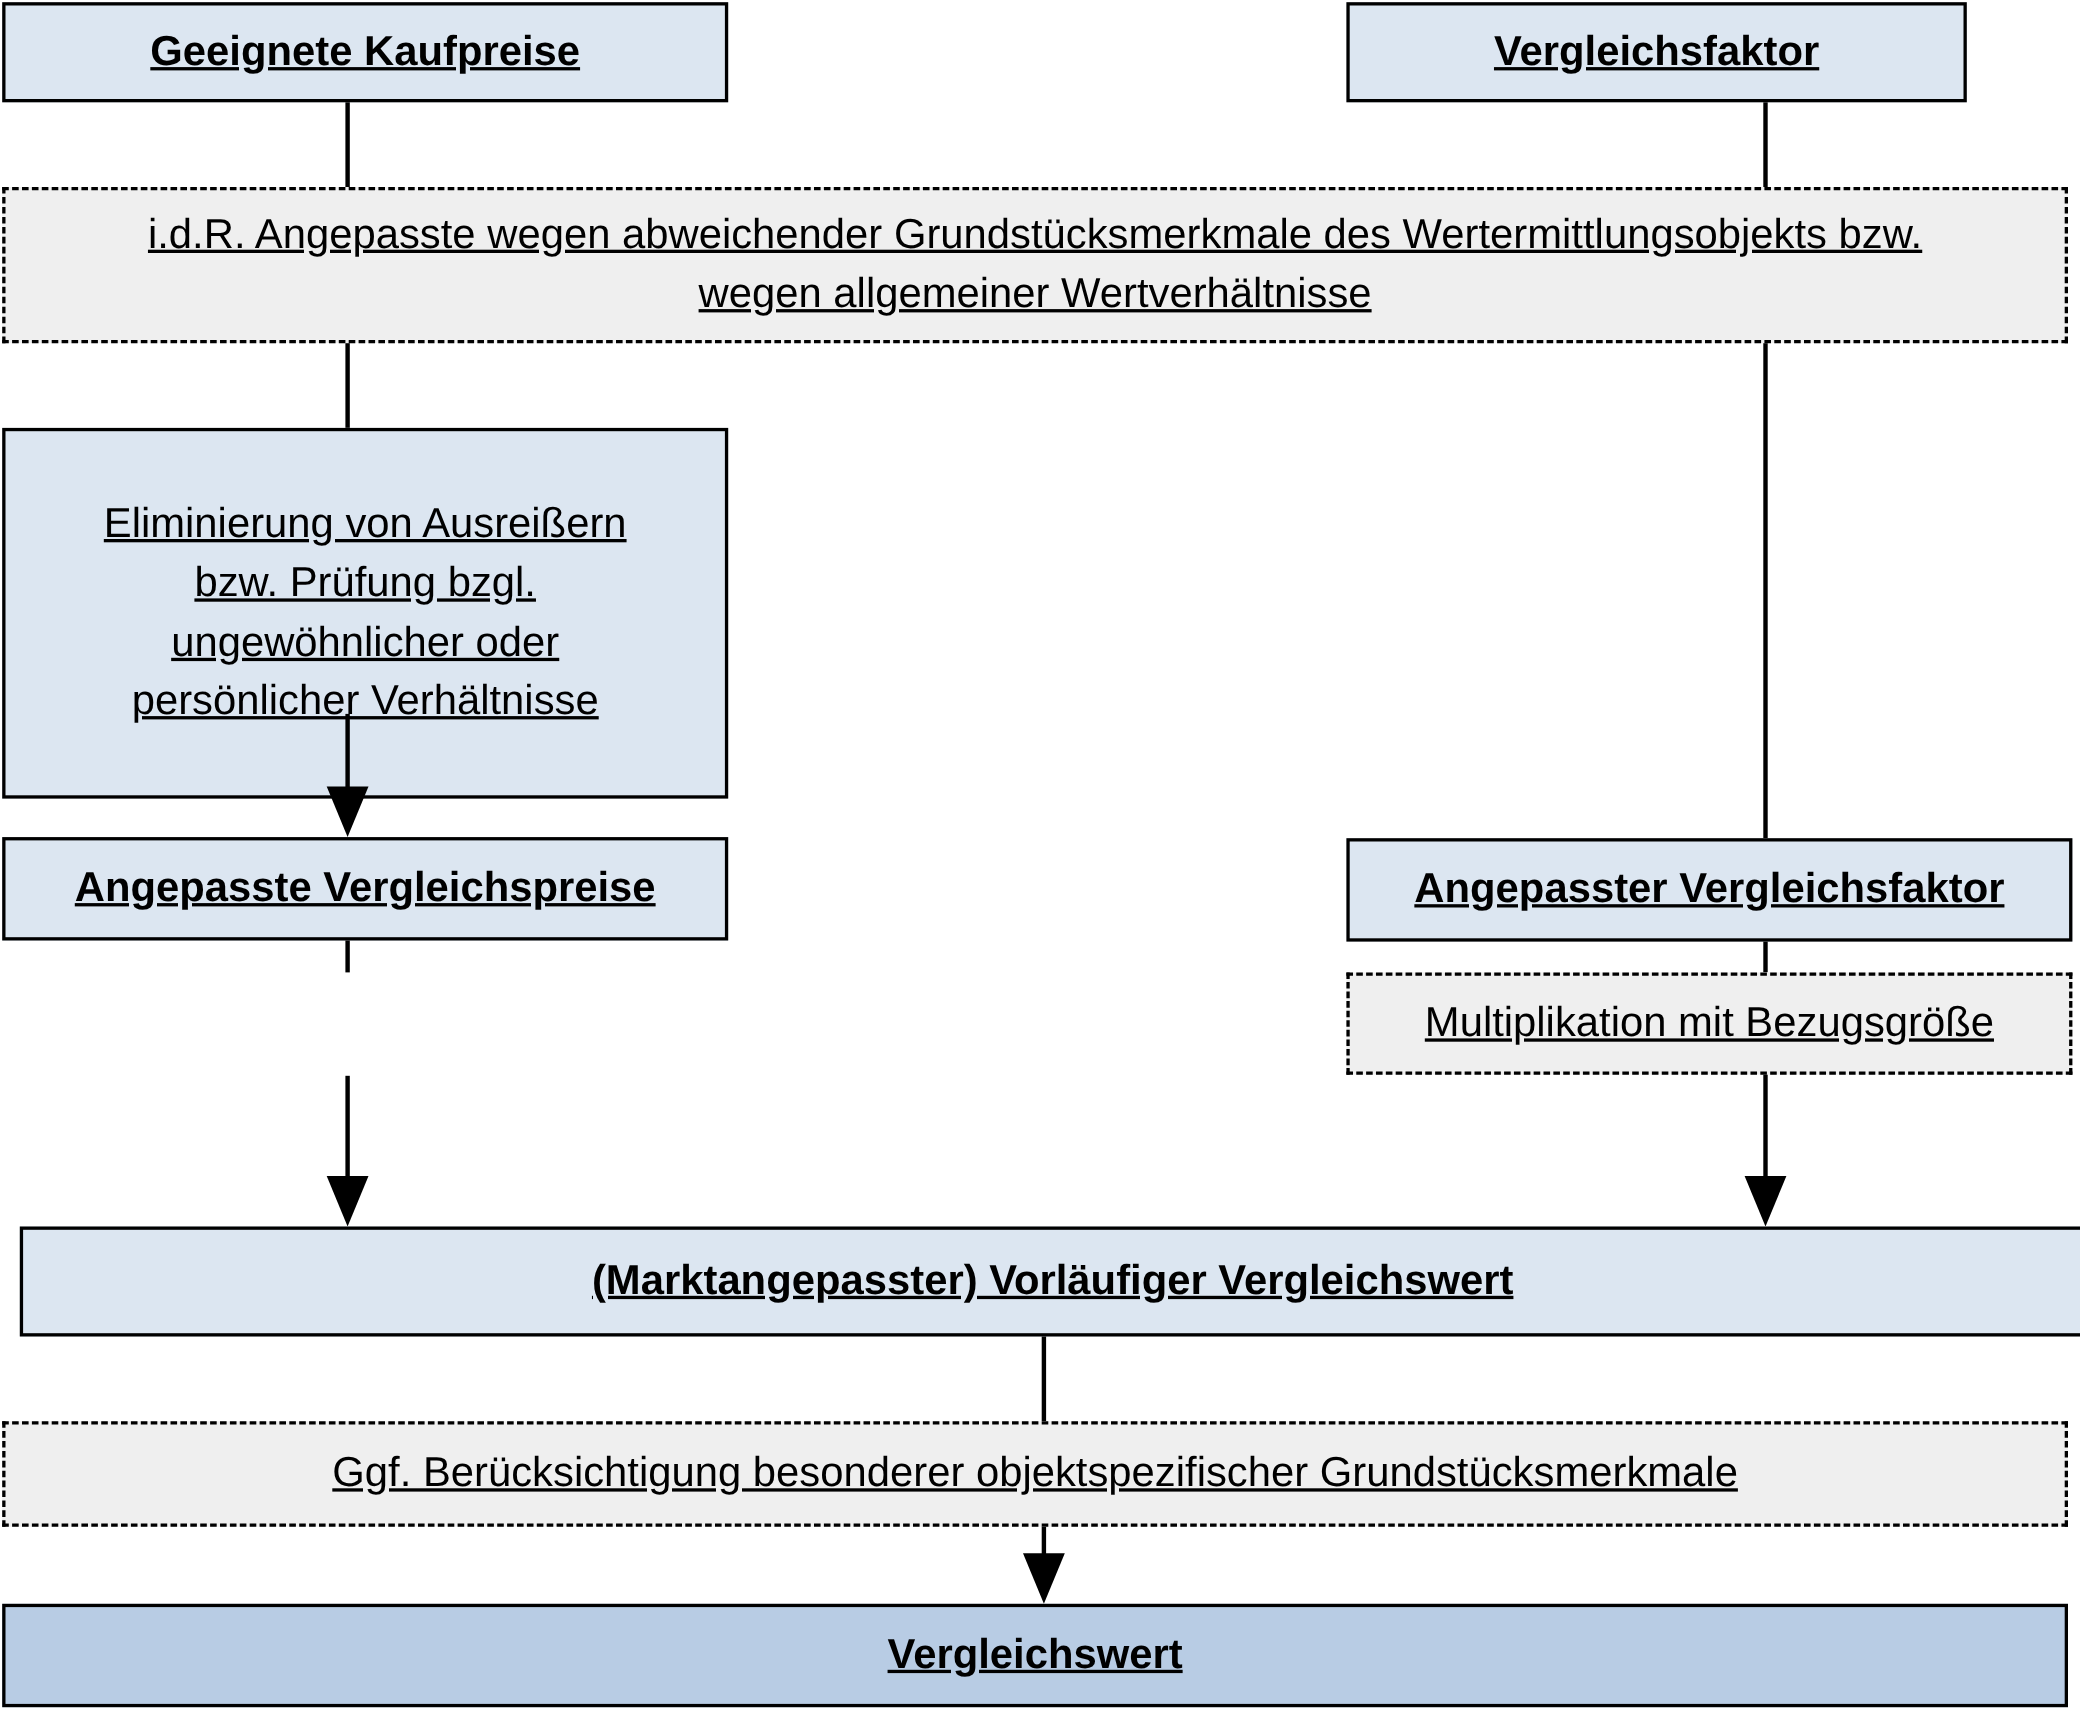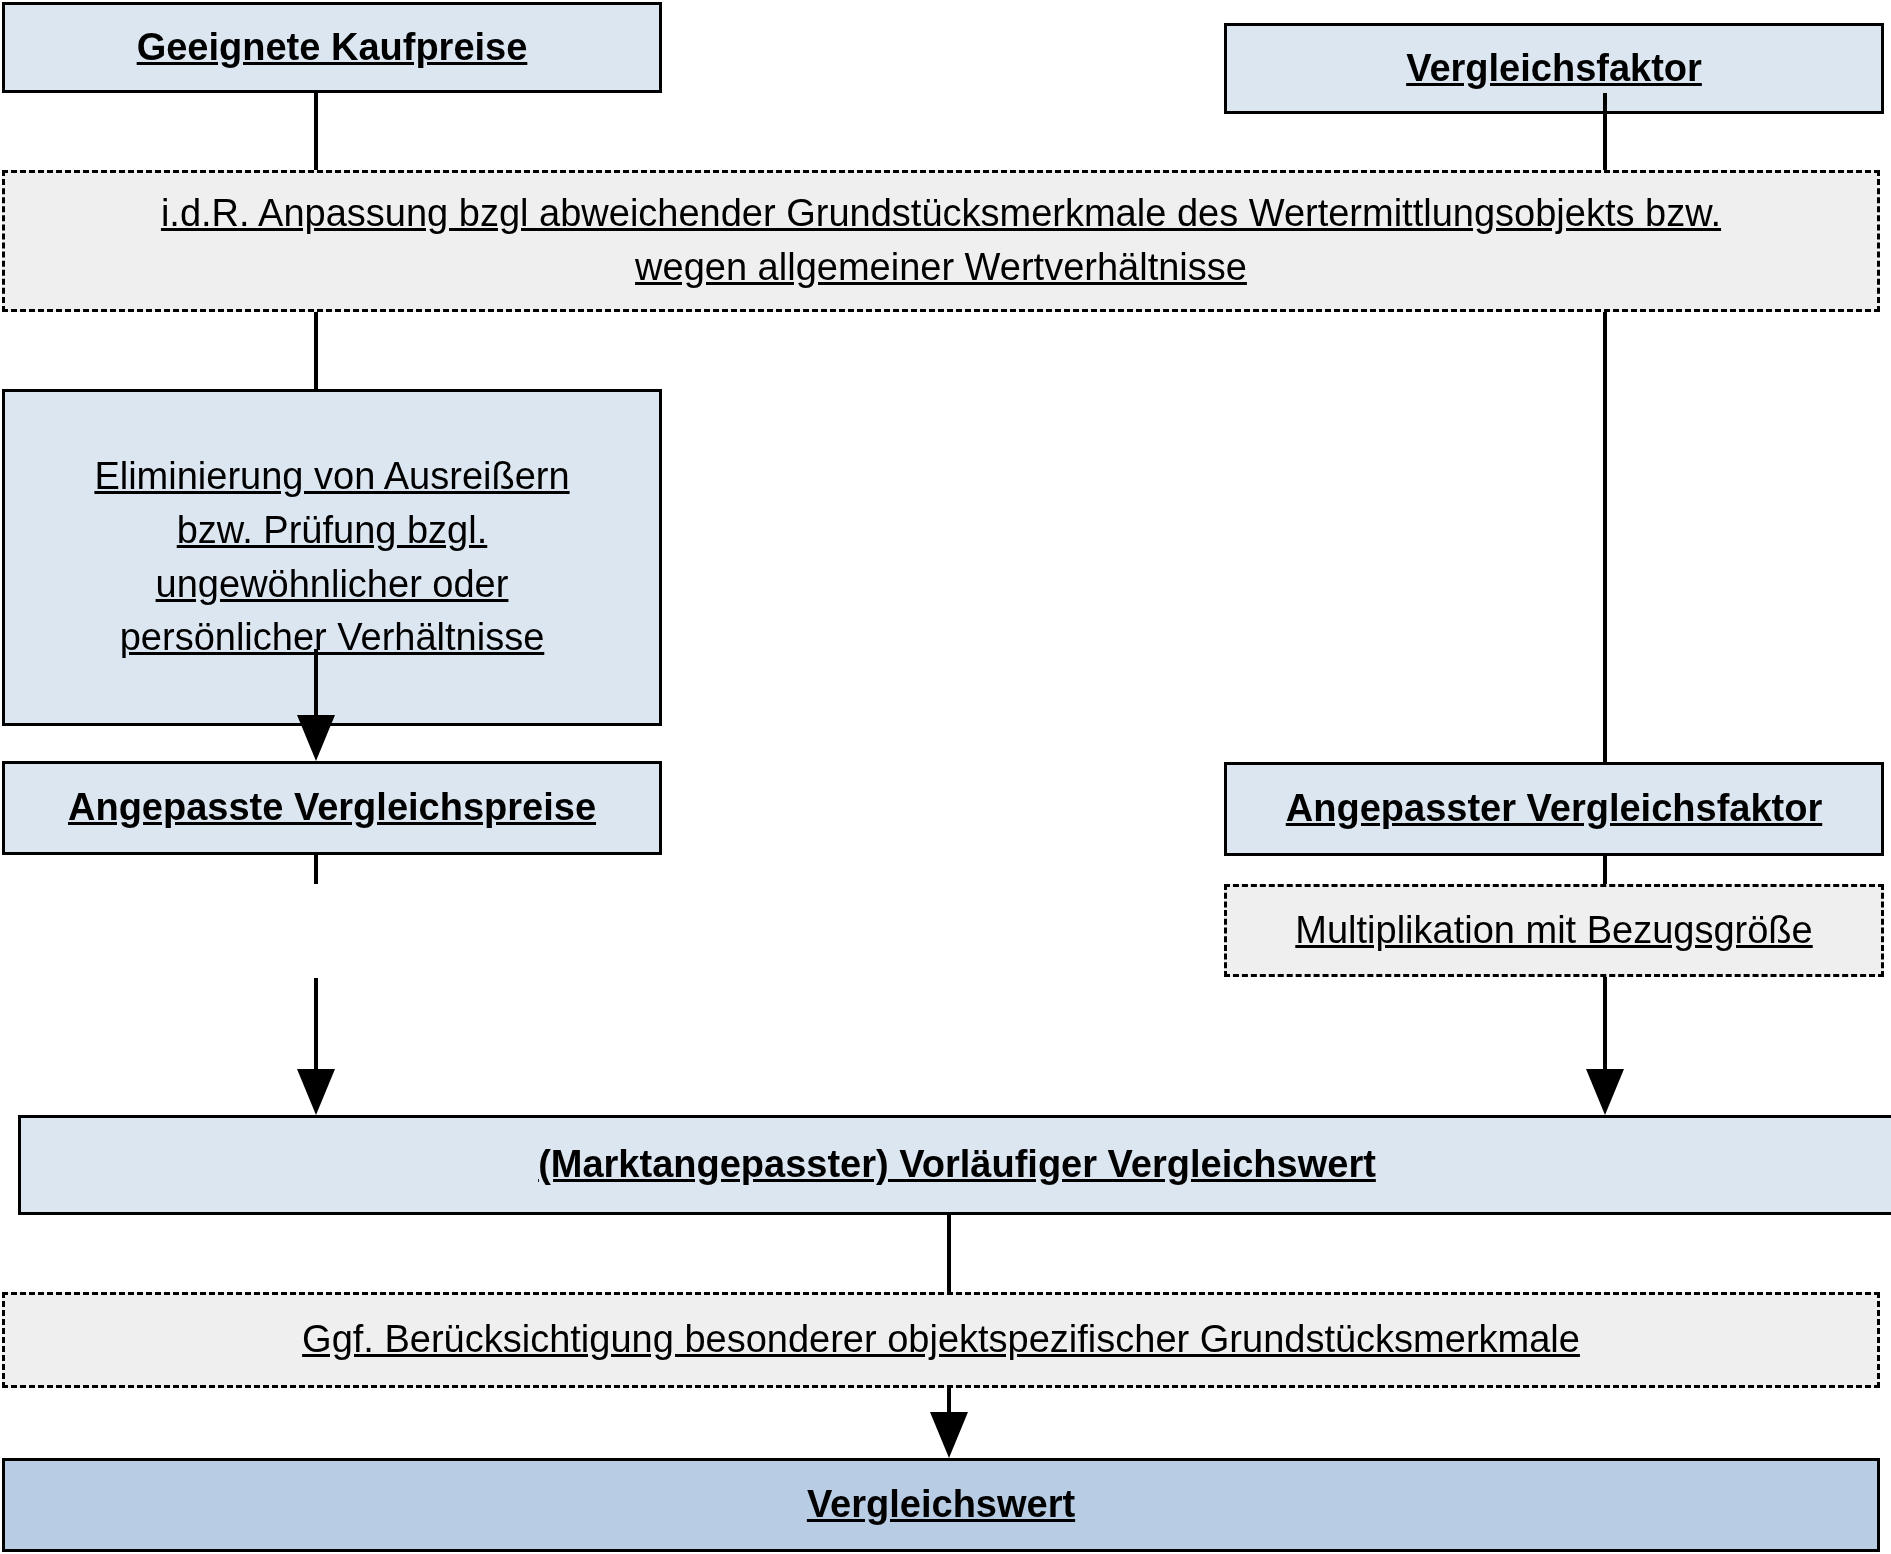--- a/index.html
+++ b/index.html
@@ -51,26 +51,26 @@
     border-top:46px solid var(--line-color);
   }
 </style>
 </head>
 <body>
 
 <div class="canvas">
 
   <div class="node solid bold" style="left:2px;top:2px;width:660px;height:91px;">Geeignete Kaufpreise</div>
 
-  <div class="node solid bold" style="left:1224px;top:2px;width:660px;height:91px;margin-top:21px;">Vergleichsfaktor</div>
+  <div class="node solid bold" style="left:1224px;top:2px;width:564px;height:91px;">Vergleichsfaktor</div>
 
   <div class="vline" style="left:314px;top:93px;height:77px;"></div>
   <div class="vline" style="left:1603px;top:93px;height:77px;"></div>
 
-  <div class="node process" style="left:2px;top:170px;width:1878px;height:142px;">i.d.R. Anpassung bzgl abweichender Grundstücksmerkmale des Wertermittlungsobjekts bzw.
+  <div class="node process" style="left:2px;top:170px;width:1878px;height:142px;">i.d.R. Angepasste wegen abweichender Grundstücksmerkmale des Wertermittlungsobjekts bzw.
 wegen allgemeiner Wertverhältnisse</div>
 
   <div class="vline" style="left:314px;top:312px;height:77px;"></div>
 
   <div class="node solid" style="left:2px;top:389px;width:660px;height:337px;">Eliminierung von Ausreißern
 bzw. Prüfung bzgl.
 ungewöhnlicher oder
 persönlicher Verhältnisse</div>
 
   <div class="vline" style="left:314px;top:649px;height:68px;"></div>

